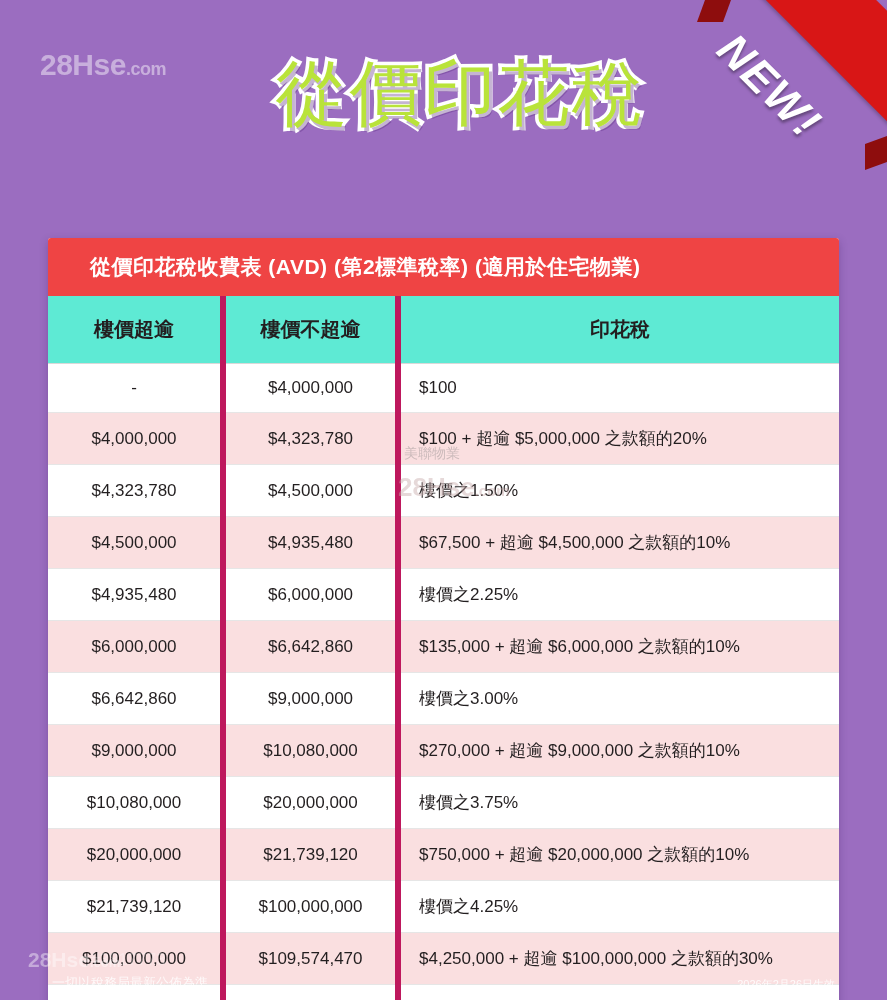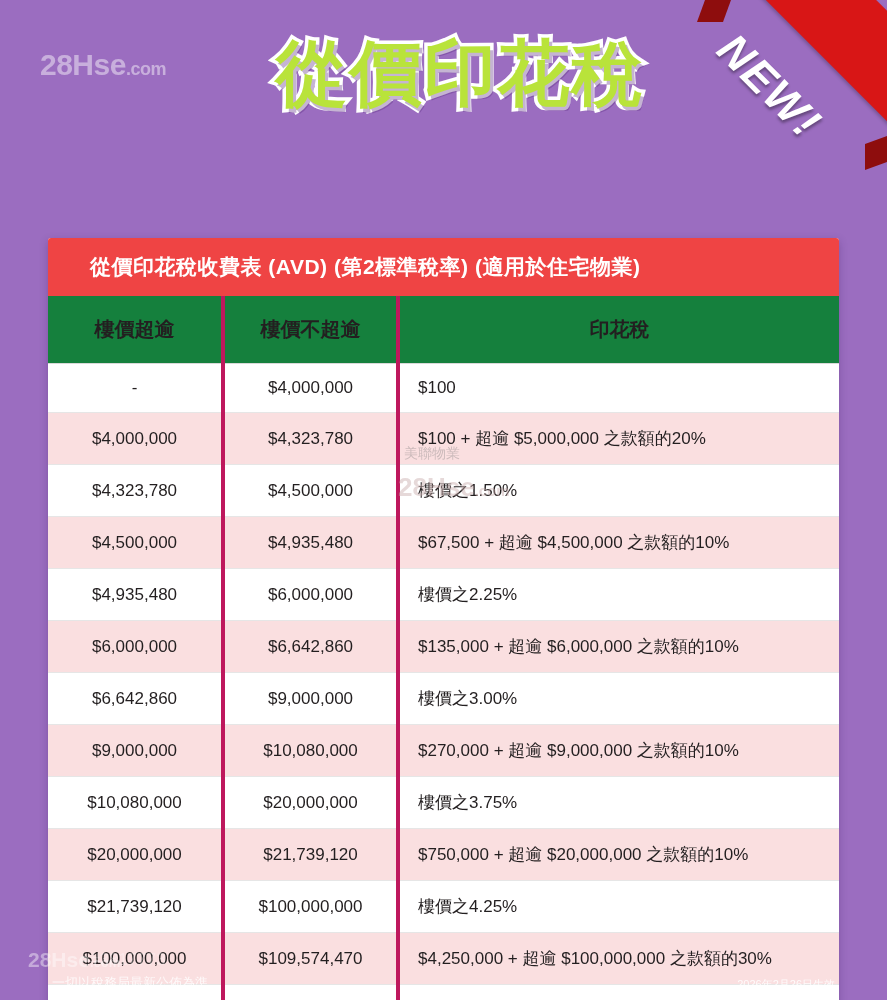--- a/index.html
+++ b/index.html
@@ -78,23 +78,23 @@
     font-size: 72px;
     font-weight: bold;
     color: #e8232a;
     letter-spacing: 2px;
     line-height: 1.05;
     -webkit-text-stroke: 7px #ffffff;
     paint-order: stroke fill;
     text-shadow: 3px 4px 0 rgba(90,40,130,0.35);
   }
   .headline .l2 {
-    margin-top: 2px;
+    margin-top: 22px;
     font-size: 72px;
-    font-weight: bold;
+    font-weight: normal;
     color: #b9e33a;
     letter-spacing: 2px;
     line-height: 1.05;
     -webkit-text-stroke: 7px #ffffff;
     paint-order: stroke fill;
     text-shadow: 3px 4px 0 rgba(90,40,130,0.35);
     padding-left: 34px;
   }
 
   
@@ -118,38 +118,38 @@
   table {
     width: 100%;
     border-collapse: collapse;
   }
   th {
     font-size: 20px;
     font-weight: bold;
     color: #231f20;
     padding: 20px 8px;
     border-bottom: 1px solid #d9d9d9;
-    background: #15803d;
+    background: #5eead4;
   }
   th.c1, th.c2 { width: 175px; text-align: center; }
   th.c3 { text-align: center; }
   td {
     font-size: 17px;
     color: #231f20;
     padding: 14px 8px;
     border-bottom: 1px solid #e6e6e6;
     vertical-align: middle;
   }
   td.c1, td.c2 { text-align: center; width: 175px; }
   td.c3 { text-align: left; padding-left: 18px; }
   tr.alt td { background: #fadfe0; }
   tr.plain td { background: #ffffff; }
   tr:last-child td { border-bottom: none; }
   .vline {
-    border-left: 4px solid #be185d;
+    border-left: 6px solid #be185d;
   }
 
   
   .wm-mid {
     position: absolute;
     left: 404px; top: 445px;
     font-size: 14px;
     color: rgba(120,120,120,0.35);
     pointer-events: none;
   }

